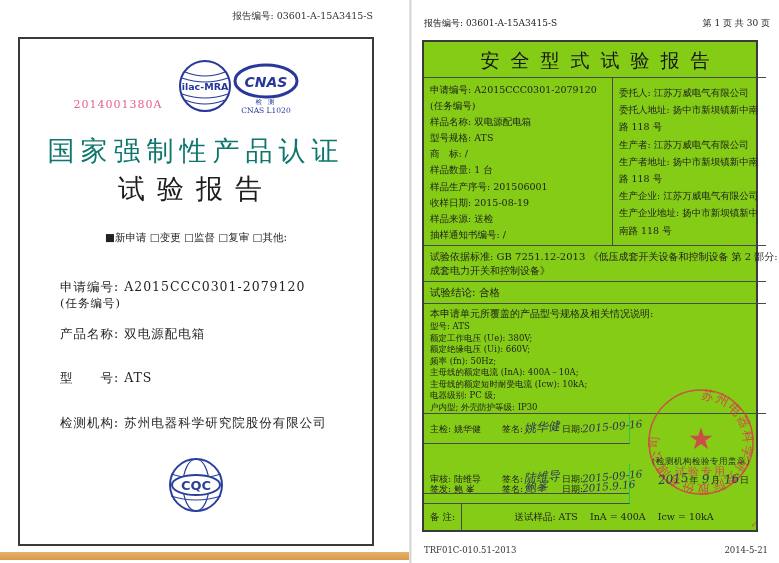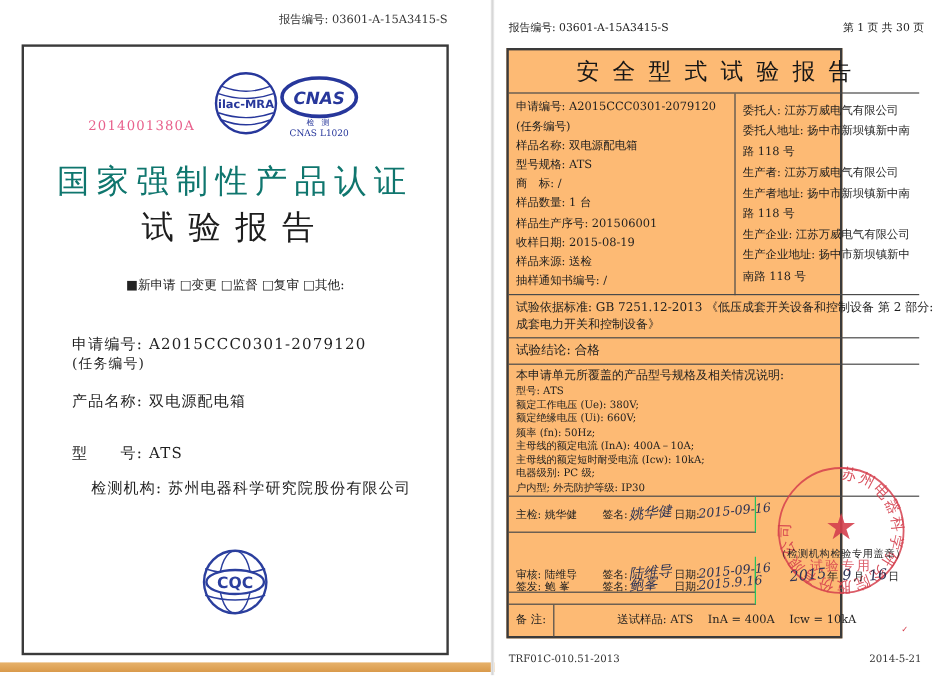--- a/index.html
+++ b/index.html
@@ -21,21 +21,21 @@
   .lp-checks { left:20px; top:231px; width:352px; text-align:center; font-size:10.5px; color:#222; }
   .lp-field { left:60px; font-size:12.5px; color:#1f1f1f; letter-spacing:1px; }
   .cnas-sub { left:238px; top:98px; width:56px; text-align:center; font-size:6.5px; color:#27379b; letter-spacing:2px; }
   .cnas-code { left:230px; top:106px; width:72px; text-align:center; font-size:7.5px; color:#27379b; }
   .tan-strip { left:0; top:552px; width:412px; height:8px; background:linear-gradient(#e7b26b,#d99a4a); }
   .page-split { left:409px; top:0; width:3px; height:563px; background:linear-gradient(90deg,#e8e8e8,#d6d6d6,#f4f4f4); }
 
   
   .rp-header-left { left:424px; top:17px; font-size:9px; color:#222; }
   .rp-header-right { left:688px; top:17px; width:82px; font-size:9px; color:#222; text-align:right; }
-  .rp-table { left:422px; top:40px; width:280px; height:492px; border:2px solid #3a3a3a; background:#fdba74; }
+  .rp-table { left:422px; top:40px; width:336px; height:492px; border:2px solid #3a3a3a; background:#84cc16; }
   .row { position:absolute; left:0; width:342px; border-bottom:1px solid #4a4a4a; }
   .r-title { top:0; height:36px; line-height:36px; text-align:center; font-size:19px; letter-spacing:11px; color:#161616; text-indent:11px; }
   .r-info { top:36px; height:168px; }
   .info-left-cell { position:absolute; left:0; top:0; width:189px; height:168px; border-right:1px solid #4a4a4a; padding:4px 0 0 6px; }
   .info-right-cell { position:absolute; left:189px; top:0; width:153px; height:168px; padding:6px 4px 0 6px; }
   .iline { font-size:9.5px; line-height:16.1px; color:#1e1e1e; white-space:nowrap; }
   .rline { font-size:9.5px; line-height:17.2px; color:#1e1e1e; }
   .r-standard { top:204px; height:36px; padding:4px 6px 0 6px; }
   .std-line { font-size:10px; line-height:14px; color:#1e1e1e; white-space:nowrap; }
   .r-conclusion { top:240px; height:22px; line-height:21px; padding-left:6px; font-size:10.5px; color:#1e1e1e; }
@@ -94,21 +94,21 @@
 
   <div class="abs lp-title1">国家强制性产品认证</div>
   <div class="abs lp-title2">试验报告</div>
 
   <div class="abs lp-checks">■新申请  □变更  □监督  □复审  □其他:</div>
 
   <div class="abs lp-field" style="top:279px;">申请编号: A2015CCC0301-2079120</div>
   <div class="abs lp-field" style="top:296px; font-size:11.5px;">(任务编号)</div>
   <div class="abs lp-field" style="top:326px;">产品名称: 双电源配电箱</div>
   <div class="abs lp-field" style="top:370px;">型　　号: ATS</div>
-  <div class="abs lp-field" style="top:399px;margin-left:16px;">检测机构: 苏州电器科学研究院股份有限公司</div>
+  <div class="abs lp-field" style="top:415px;">检测机构: 苏州电器科学研究院股份有限公司</div>
 
   <div class="abs" style="left:167px; top:456px; width:58px; height:58px;">
     <svg width="58" height="58" viewBox="0 0 58 58">
       <circle cx="29" cy="29" r="26" fill="none" stroke="#2b3f9e" stroke-width="2"></circle>
       <ellipse cx="29" cy="29" rx="13" ry="26" fill="none" stroke="#2b3f9e" stroke-width="1.2"></ellipse>
       <path d="M4,18 Q29,26 54,18" fill="none" stroke="#2b3f9e" stroke-width="1.2"></path>
       <path d="M4,40 Q29,48 54,40" fill="none" stroke="#2b3f9e" stroke-width="1.2"></path>
       <ellipse cx="29" cy="29" rx="24" ry="10" fill="#ffffff" stroke="#2b3f9e" stroke-width="2"></ellipse>
       <text x="29" y="34" text-anchor="middle" font-size="13" font-weight="bold" fill="#2b3f9e">CQC</text>
     </svg>

